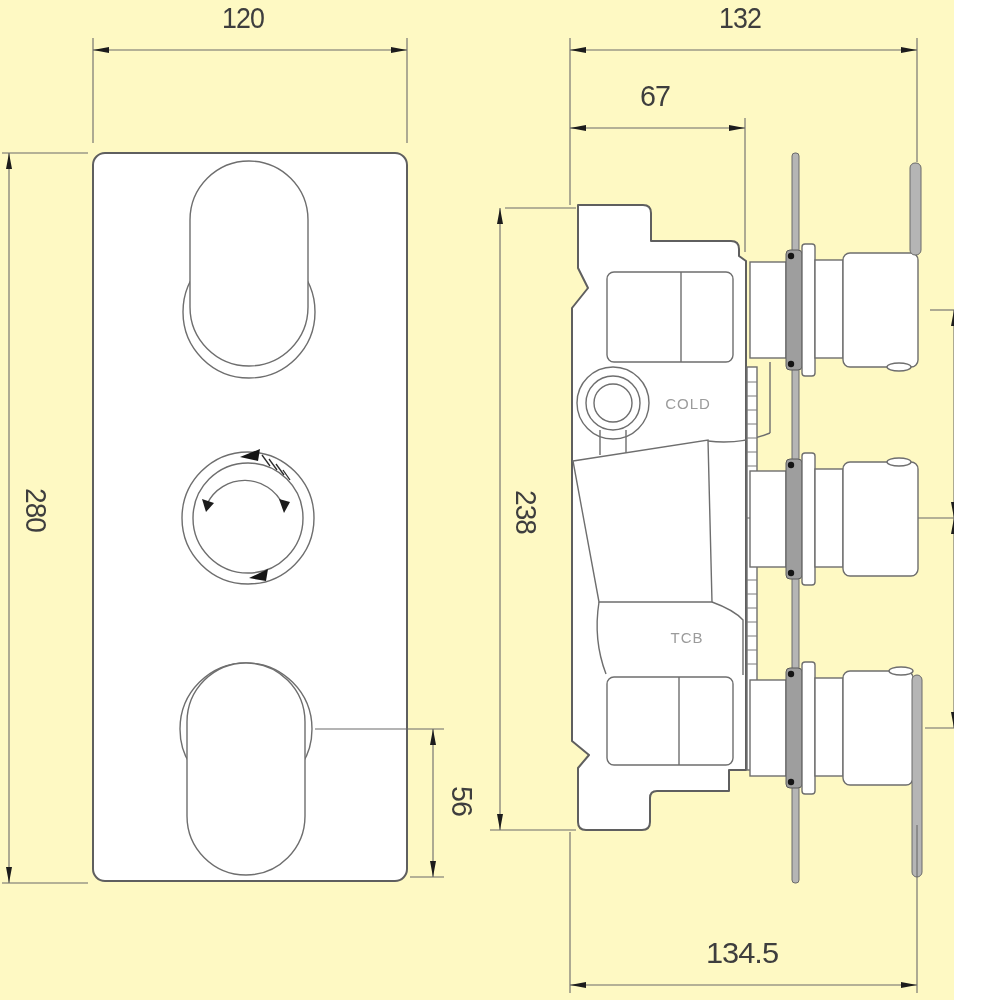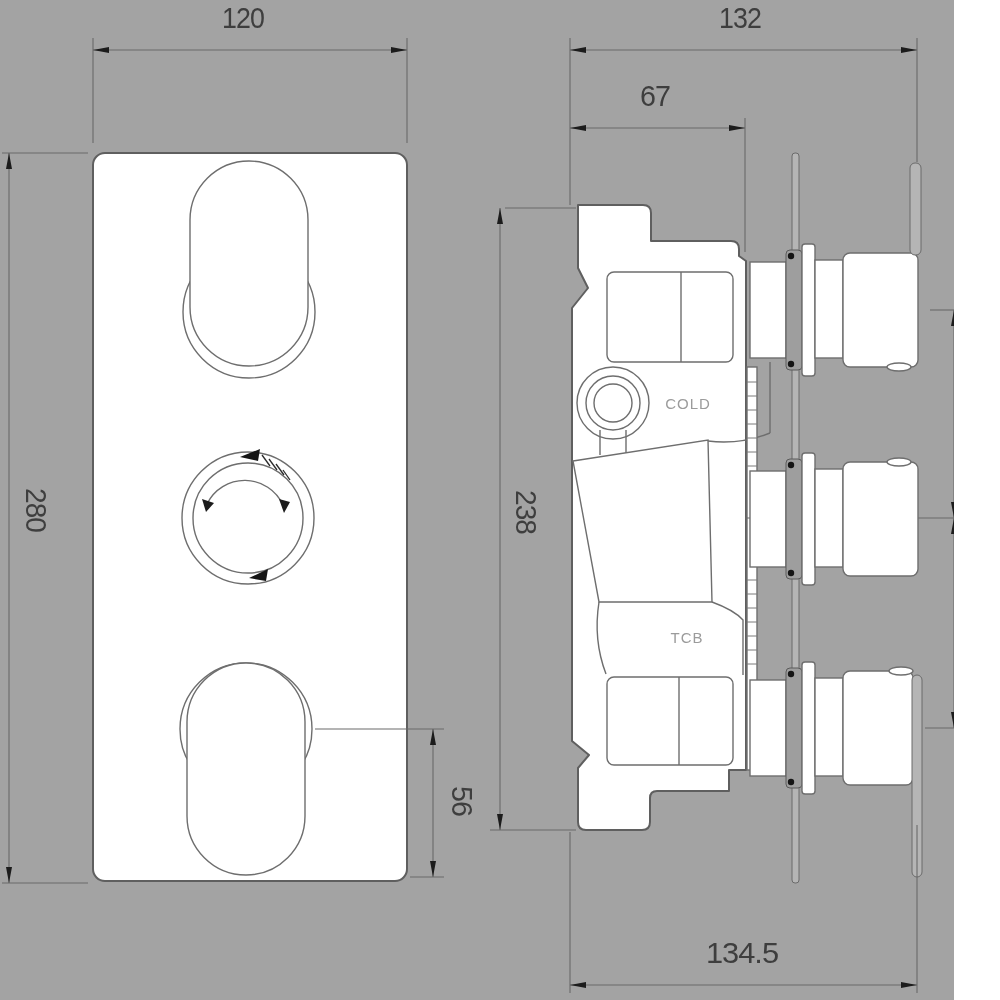--- a/index.html
+++ b/index.html
@@ -1,16 +1,16 @@
 <!DOCTYPE html>
 <html><head>
 <meta charset="utf-8">
 <style>
   html,body{margin:0;padding:0;background:#ffffff;}
-  .canvas{position:relative;width:954px;height:1000px;background:#a3a3a3;overflow:hidden;}
+  .canvas{position:relative;width:954px;height:1000px;background:#fef9c3;overflow:hidden;}
   svg{display:block;}
   text{font-family:"Liberation Sans", sans-serif;fill:#3e3e3e;}
   .dim-num{font-size:30px;letter-spacing:-1px;}
   .port-label{font-size:15px;fill:#9b9b9b;letter-spacing:1px;}
   .outline{fill:#ffffff;stroke:#5f5f5f;stroke-width:2;stroke-linejoin:round;}
   .thin{fill:none;stroke:#6e6e6e;stroke-width:1.4;}
   .thinw{fill:#ffffff;stroke:#6e6e6e;stroke-width:1.4;}
   .dimline{stroke:#6a6a6a;stroke-width:1.1;fill:none;}
   .arrow{fill:#1c1c1c;stroke:none;}
   .metal{fill:#b5b5b5;stroke:#6a6a6a;stroke-width:1;}

